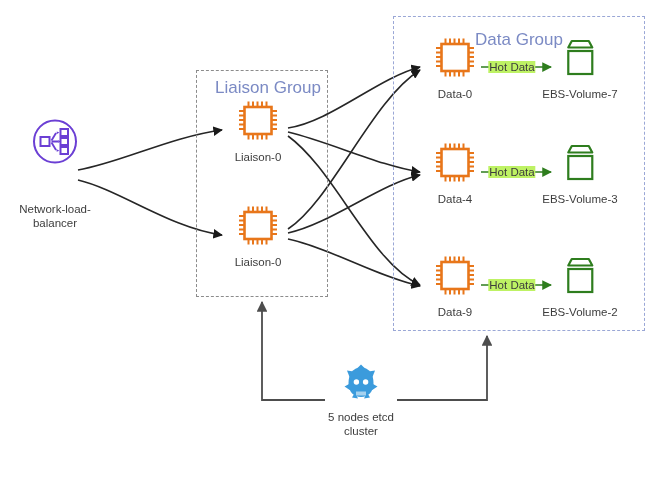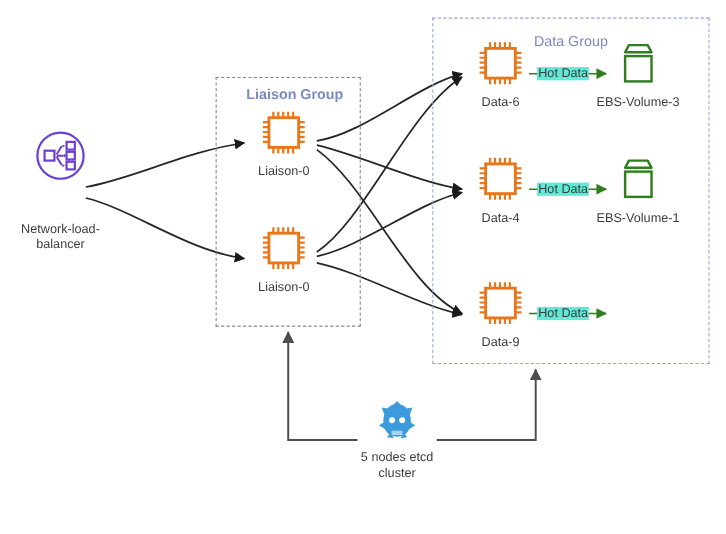--- a/index.html
+++ b/index.html
@@ -48,30 +48,30 @@
     border: 1px dashed #8c8c8c;
     box-sizing: border-box;
     background: transparent;
   }
   .group-box.blue-dash {
     border-color: #9aa7d6;
   }
   .group-title {
     position: absolute;
     transform: translateX(-50%);
-    font-size: 13px;
+    font-size: 17px;
     color: #7b8ac4;
     white-space: nowrap;
   }
   .edge-label {
     position: absolute;
     transform: translate(-50%, -50%);
     font-size: 11.5px;
     color: #3d3d3d;
-    background: #5eead4;
+    background: #bef264;
     padding: 0 1px;
     white-space: nowrap;
   }
   .icon-svg { display: block; }
 </style>
 </head>
 <body>
 
 <div id="canvas">
 
@@ -108,21 +108,21 @@
       <path d="M 481 285 L 551 285" marker-end="url(#arrow-green)"></path>
     </g>
 
     <g fill="none" stroke="#4d4d4d" stroke-width="1.8">
       <path d="M 325 400 L 262 400 L 262 302" marker-end="url(#arrow-gray)"></path>
       <path d="M 397 400 L 487 400 L 487 336" marker-end="url(#arrow-gray)"></path>
     </g>
   </svg>
 
   <div class="group-box" style="left:196px; top:70px; width:132px; height:227px;"></div>
-  <div class="group-title" style="left:268px; top:78px;font-weight:bold;">Liaison Group</div>
+  <div class="group-title" style="left:268px; top:78px;">Liaison Group</div>
 
   <div class="group-box blue-dash" style="left:393px; top:16px; width:252px; height:315px;"></div>
   <div class="group-title" style="left:519px; top:30px;">Data Group</div>
 
   <div class="node" style="left:55px; top:174px;gap:32px;">
     <span>
       <svg class="icon-svg" width="46" height="46" viewBox="0 0 46 46">
         <circle cx="23" cy="23" r="21" fill="#ffffff" stroke="#6B3FD4" stroke-width="2"></circle>
         <rect x="8.5" y="18.5" width="9" height="9" fill="none" stroke="#6B3FD4" stroke-width="2"></rect>
         <rect x="28.5" y="10.5" width="7.5" height="7" fill="none" stroke="#6B3FD4" stroke-width="2"></rect>
@@ -226,21 +226,21 @@
             <path d="M 10.5 28 L 5 28"></path>
           <path d="M 10.5 32.5 L 5 32.5"></path>
           <path d="M 37.5 14.5 L 43 14.5"></path>
             <path d="M 37.5 19 L 43 19"></path>
           <path d="M 37.5 23.5 L 43 23.5"></path>
             <path d="M 37.5 28 L 43 28"></path>
           <path d="M 37.5 32.5 L 43 32.5"></path>
         </g>
       </svg>
     </span>
-    <span class="node-label">Data-6</span>
+    <span class="node-label">Data-0</span>
   </div>
 
   <div class="node" style="left:455px; top:172px;">
     <span>
       <svg class="icon-svg" width="48" height="48" viewBox="0 0 48 48">
         <rect x="10.5" y="10.5" width="27" height="27" fill="#ffffff" stroke="#E8761A" stroke-width="2.6"></rect>
         <g stroke="#E8761A" stroke-width="2" stroke-linecap="butt">
           <path d="M 14.5 10.5 L 14.5 5"></path>
             <path d="M 19 10.5 L 19 5"></path>
           <path d="M 23.5 10.5 L 23.5 5"></path>
@@ -298,33 +298,42 @@
     <span class="node-label">Data-9</span>
   </div>
 
   <div class="node" style="left:580px; top:67px;">
     <span>
       <svg class="icon-svg" width="48" height="48" viewBox="0 0 48 48">
         <path d="M 12 14 L 15.5 7.5 L 32.5 7.5 L 36 14 Z" fill="#ffffff" stroke="#2E7D1E" stroke-width="2.2" stroke-linejoin="round"></path>
         <rect x="12" y="17.5" width="24" height="23" fill="#ffffff" stroke="#2E7D1E" stroke-width="2.2"></rect>
       </svg>
     </span>
-    <span class="node-label">EBS-Volume-3</span>
+    <span class="node-label">EBS-Volume-7</span>
   </div>
 
   <div class="node" style="left:580px; top:172px;">
     <span>
       <svg class="icon-svg" width="48" height="48" viewBox="0 0 48 48">
         <path d="M 12 14 L 15.5 7.5 L 32.5 7.5 L 36 14 Z" fill="#ffffff" stroke="#2E7D1E" stroke-width="2.2" stroke-linejoin="round"></path>
         <rect x="12" y="17.5" width="24" height="23" fill="#ffffff" stroke="#2E7D1E" stroke-width="2.2"></rect>
       </svg>
     </span>
-    <span class="node-label">EBS-Volume-1</span>
-  </div>
-
+    <span class="node-label">EBS-Volume-3</span>
+  </div>
+
+  <div class="node" style="left:580px; top:285px;">
+    <span>
+      <svg class="icon-svg" width="48" height="48" viewBox="0 0 48 48">
+        <path d="M 12 14 L 15.5 7.5 L 32.5 7.5 L 36 14 Z" fill="#ffffff" stroke="#2E7D1E" stroke-width="2.2" stroke-linejoin="round"></path>
+        <rect x="12" y="17.5" width="24" height="23" fill="#ffffff" stroke="#2E7D1E" stroke-width="2.2"></rect>
+      </svg>
+    </span>
+    <span class="node-label">EBS-Volume-2</span>
+  </div>
 
   <div class="node" style="left:361px; top:399px;">
     <span>
       <svg class="icon-svg" width="44" height="44" viewBox="0 0 44 44">
         <g fill="#3B9BDC">
           <path d="M 22 4 L 26.5 8.5 L 17.5 8.5 Z"></path>
           <path d="M 8 10 L 14.5 11 L 10.5 16.5 Z"></path>
           <path d="M 36 10 L 33.5 16.5 L 29.5 11 Z"></path>
           <path d="M 5.5 26 L 11 23 L 11.5 30 Z"></path>
           <path d="M 38.5 26 L 32.5 30 L 33 23 Z"></path>

